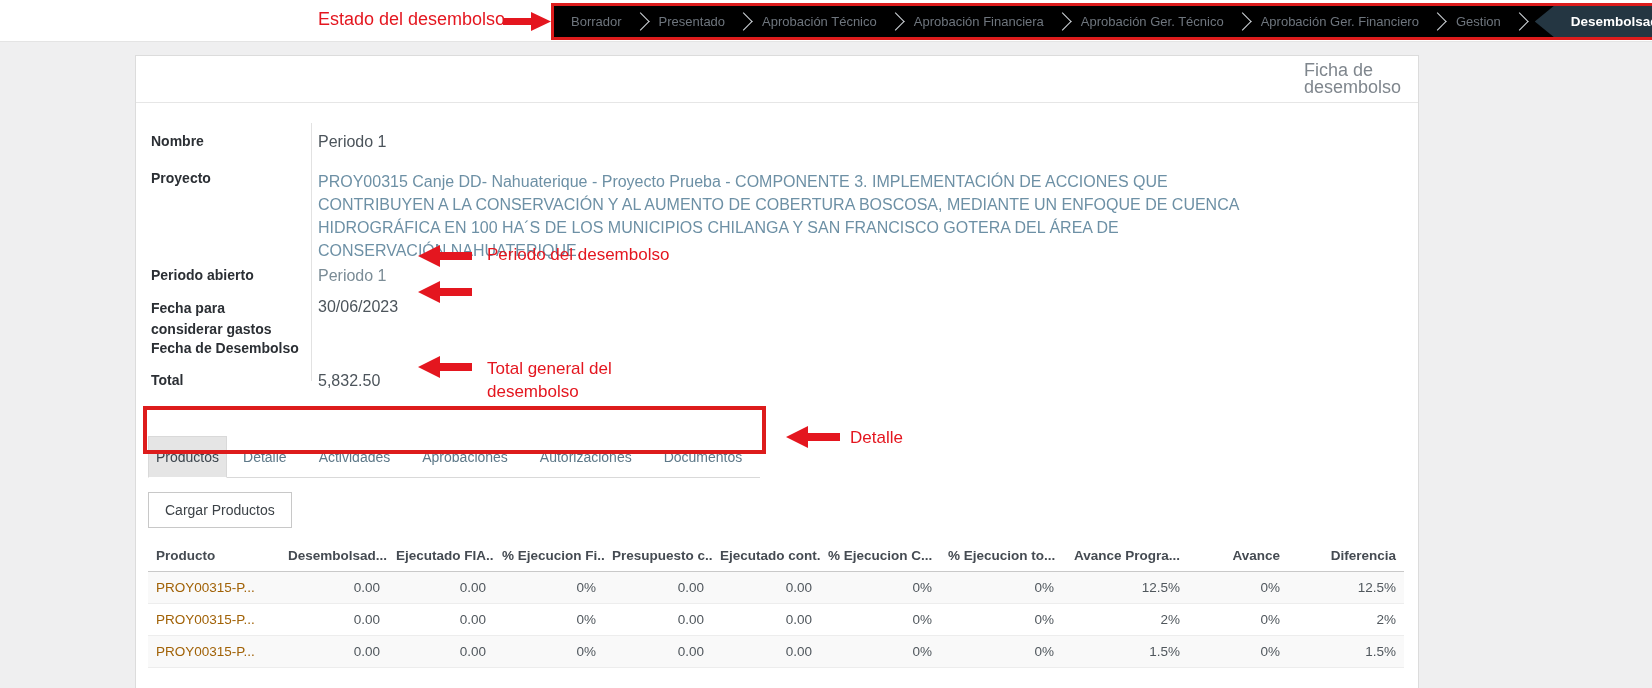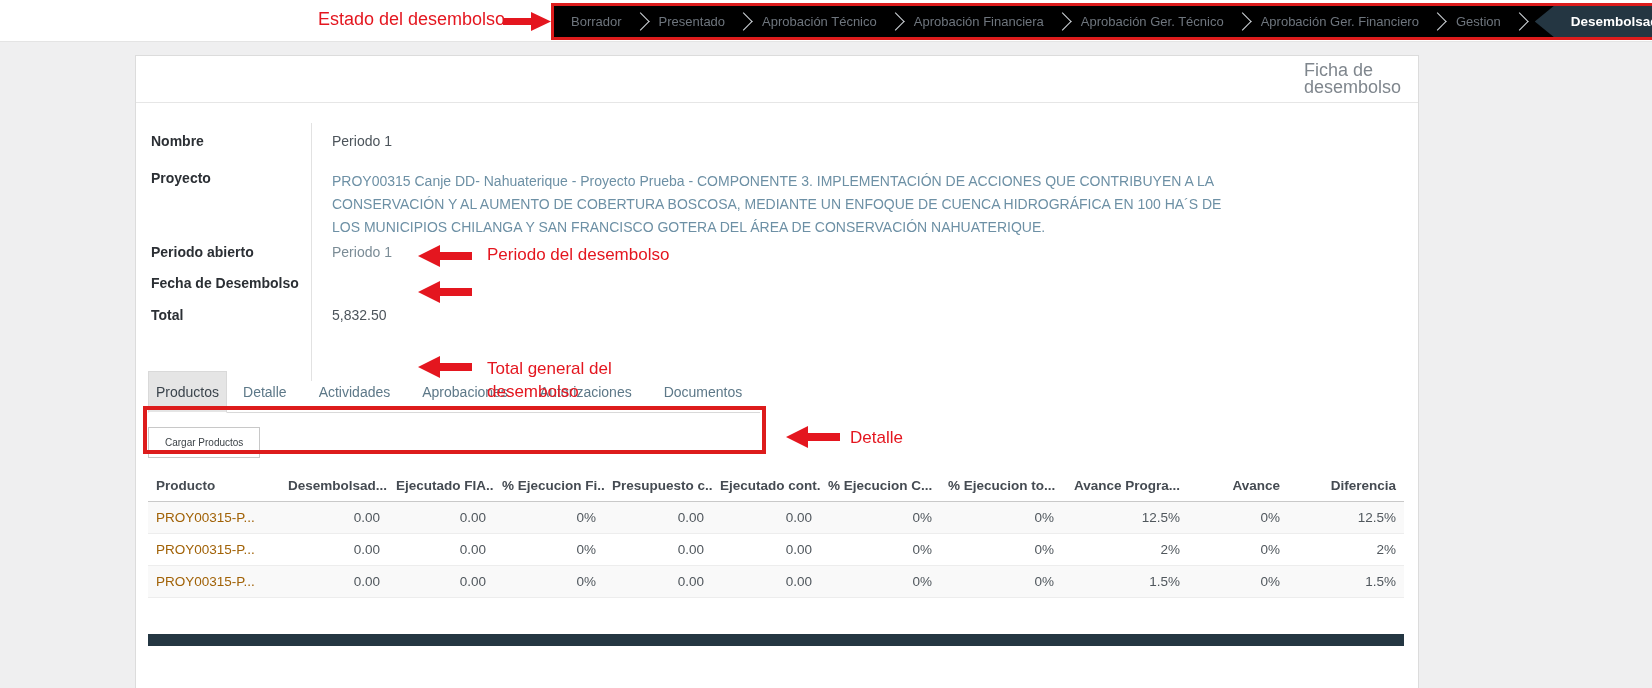--- a/index.html
+++ b/index.html
@@ -27,33 +27,33 @@
   .card-header { height:47px; border-bottom:1px solid #e6e6e6; display:flex; justify-content:flex-end;
           align-items:center; padding-right:26px; }
   .ficha { width:88px; color:#7f868d; font-size:18px; line-height:17px; }
   
   .form { position:relative; margin:30px 0 0 15px; width:1060px; }
   .form::before { content:''; position:absolute; left:160px; top:-10px; height:258px;
           border-left:1px solid #e2e2e2; }
   .frow { display:grid; grid-template-columns:160px 1fr; }
   .flabel { font-weight:700; color:#2b2f34; font-size:14px; line-height:17px; padding-right:12px; }
   .flabel.two { line-height:21px; }
-  .fvalue { padding-left:21px; font-size:14px; color:#4c545b; line-height:17px; }
+  .fvalue { padding-left:7px; font-size:16px; color:#4c545b; line-height:17px; }
   .r1 { margin-bottom:20px; } .r2 { margin-bottom:5px; } .r3 { margin-bottom:14px; }
   .r4 { margin-bottom:0; } .r5 { margin-bottom:15px; }
   .proj { color:#6d90a5; line-height:23px; width:930px; }
   .linkish { color:#7b8c96; }
   
   .tabs { margin:47px 0 0 12px; width:612px; display:flex; align-items:flex-end;
           border-bottom:1px solid #d9d9d9; }
   .tab { padding:12px 16px; font-size:14px; color:#5d7888; white-space:nowrap; }
   .tab.active { border:1px solid #d9d9d9; border-bottom:1px solid #fff; margin-bottom:-1px;
           background:#e5e5e5; color:#3b444c; padding:12px 7px; }
   
-  .load-btn { display:inline-block; margin:14px 0 0 12px; padding:9px 16px; font-size:10px;
+  .load-btn { display:inline-block; margin:14px 0 0 12px; padding:9px 16px; font-size:14px;
           color:#3c4247; background:#fff; border:1px solid #c8c8c8; cursor:pointer; }
   
   table.grid { margin:12px 12px 0; width:1256px; border-collapse:collapse; table-layout:fixed; }
   table.grid th { font-size:13.5px; font-weight:700; color:#454b52; text-align:right;
           padding:8px 8px; border-bottom:1px solid #c9c9c9; white-space:nowrap; overflow:hidden; }
   table.grid th:first-child { text-align:left; }
   table.grid td { font-size:13.5px; color:#50575d; text-align:right; padding:8px 8px;
           border-bottom:1px solid #ededed; white-space:nowrap; overflow:hidden; }
   table.grid td:first-child { text-align:left; color:#a16207;margin-top:48px; }
   table.grid tbody tr:nth-child(odd) { background:#f9f9f9; }
@@ -97,20 +97,24 @@
       <div class="flabel">Nombre</div>
       <div class="fvalue">Periodo 1</div>
     </div>
     <div class="frow r2">
       <div class="flabel">Proyecto</div>
       <div class="fvalue proj">PROY00315 Canje DD- Nahuaterique - Proyecto Prueba - COMPONENTE 3. IMPLEMENTACIÓN DE ACCIONES QUE CONTRIBUYEN A LA CONSERVACIÓN Y AL AUMENTO DE COBERTURA BOSCOSA, MEDIANTE UN ENFOQUE DE CUENCA HIDROGRÁFICA EN 100 HA´S DE LOS MUNICIPIOS CHILANGA Y SAN FRANCISCO GOTERA DEL ÁREA DE CONSERVACIÓN NAHUATERIQUE.</div>
     </div>
     <div class="frow r3">
       <div class="flabel">Periodo abierto</div>
       <div class="fvalue linkish">Periodo 1</div>
+    </div>
+    <div class="frow r4">
+      <div class="flabel two" style="width:160px;">Fecha para considerar gastos</div>
+      <div class="fvalue">30/06/2023</div>
     </div>
     <div class="frow r5">
       <div class="flabel">Fecha de Desembolso</div>
       <div class="fvalue"></div>
     </div>
     <div class="frow">
       <div class="flabel">Total</div>
       <div class="fvalue">5,832.50</div>
     </div>
   </div>

